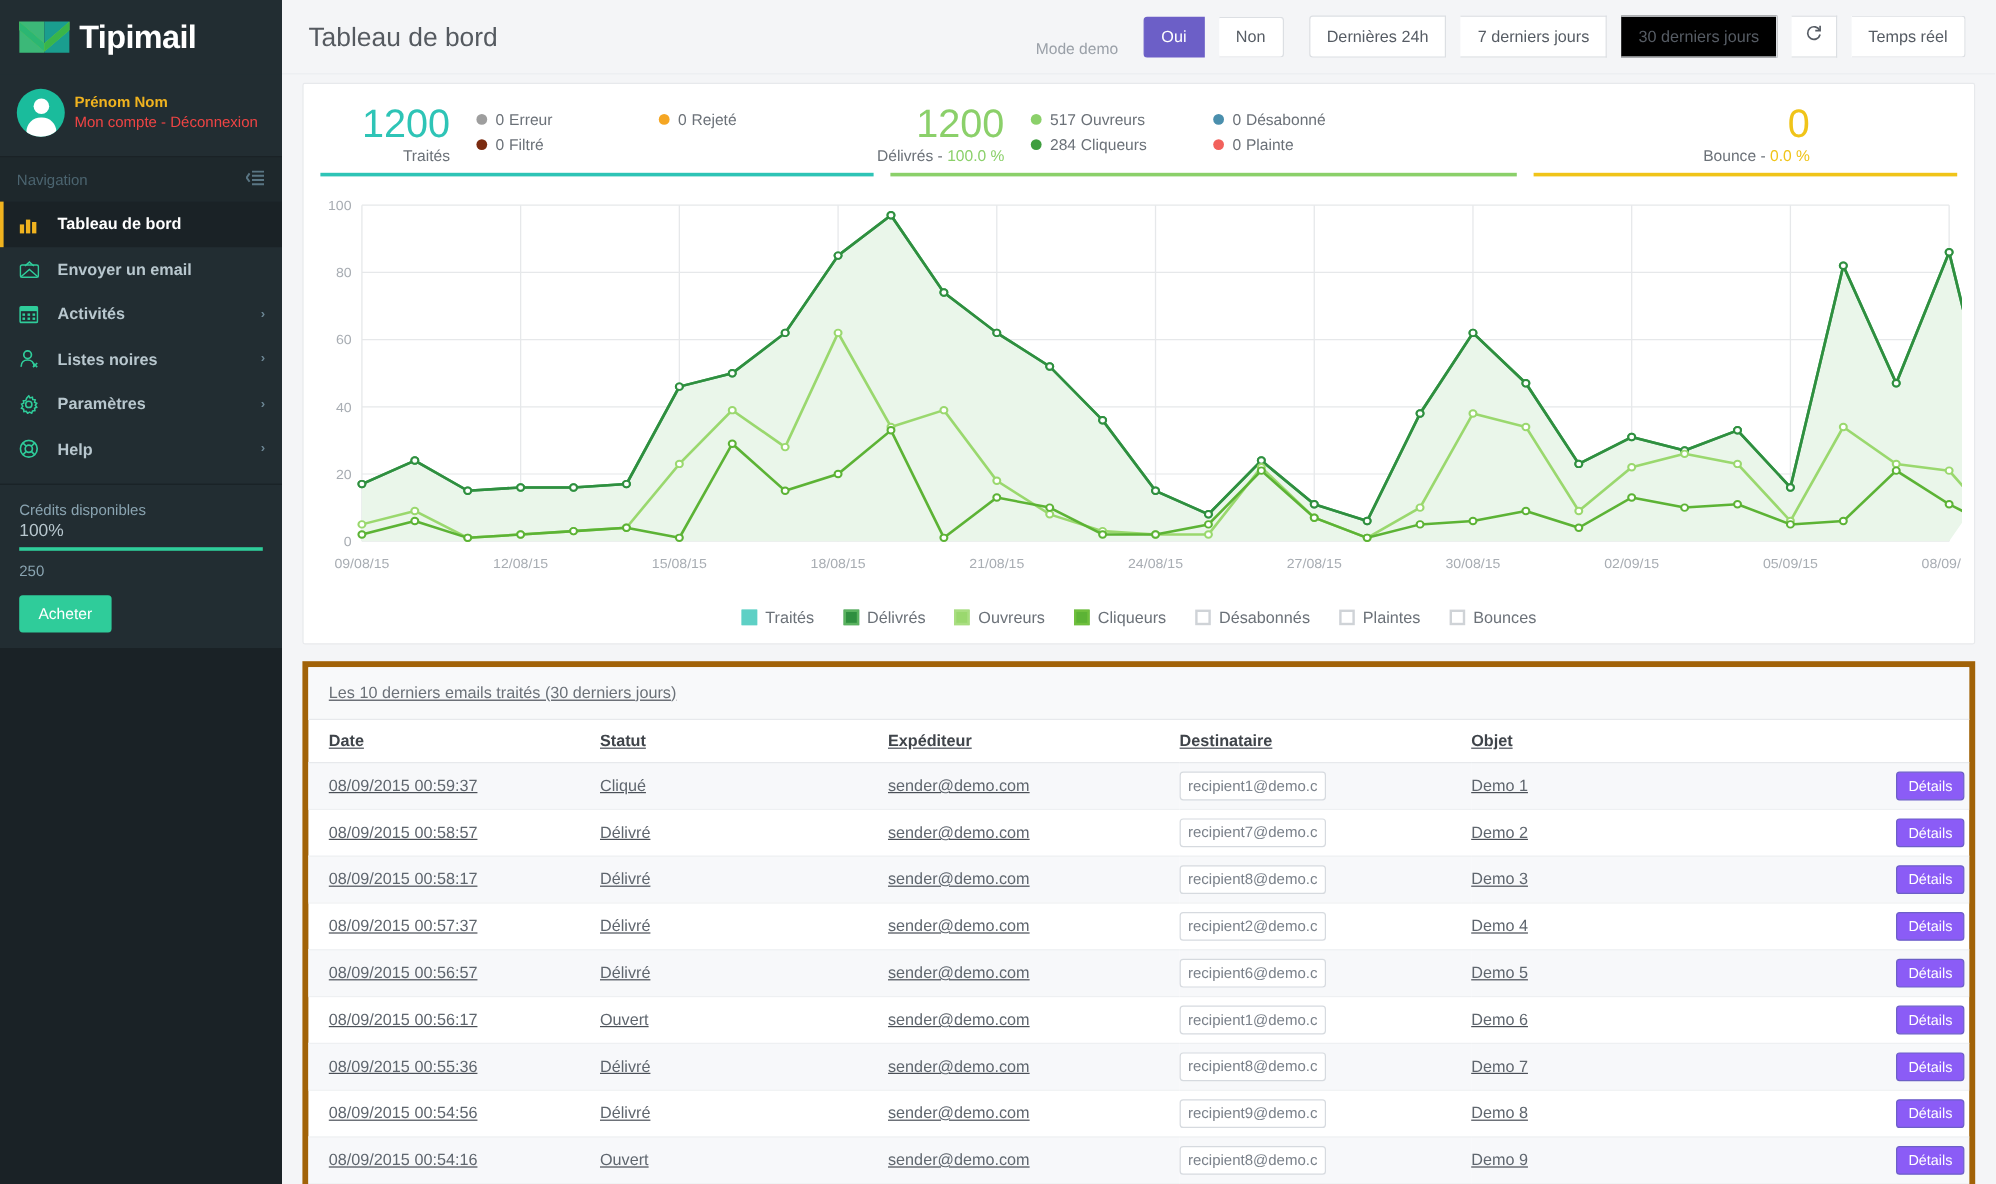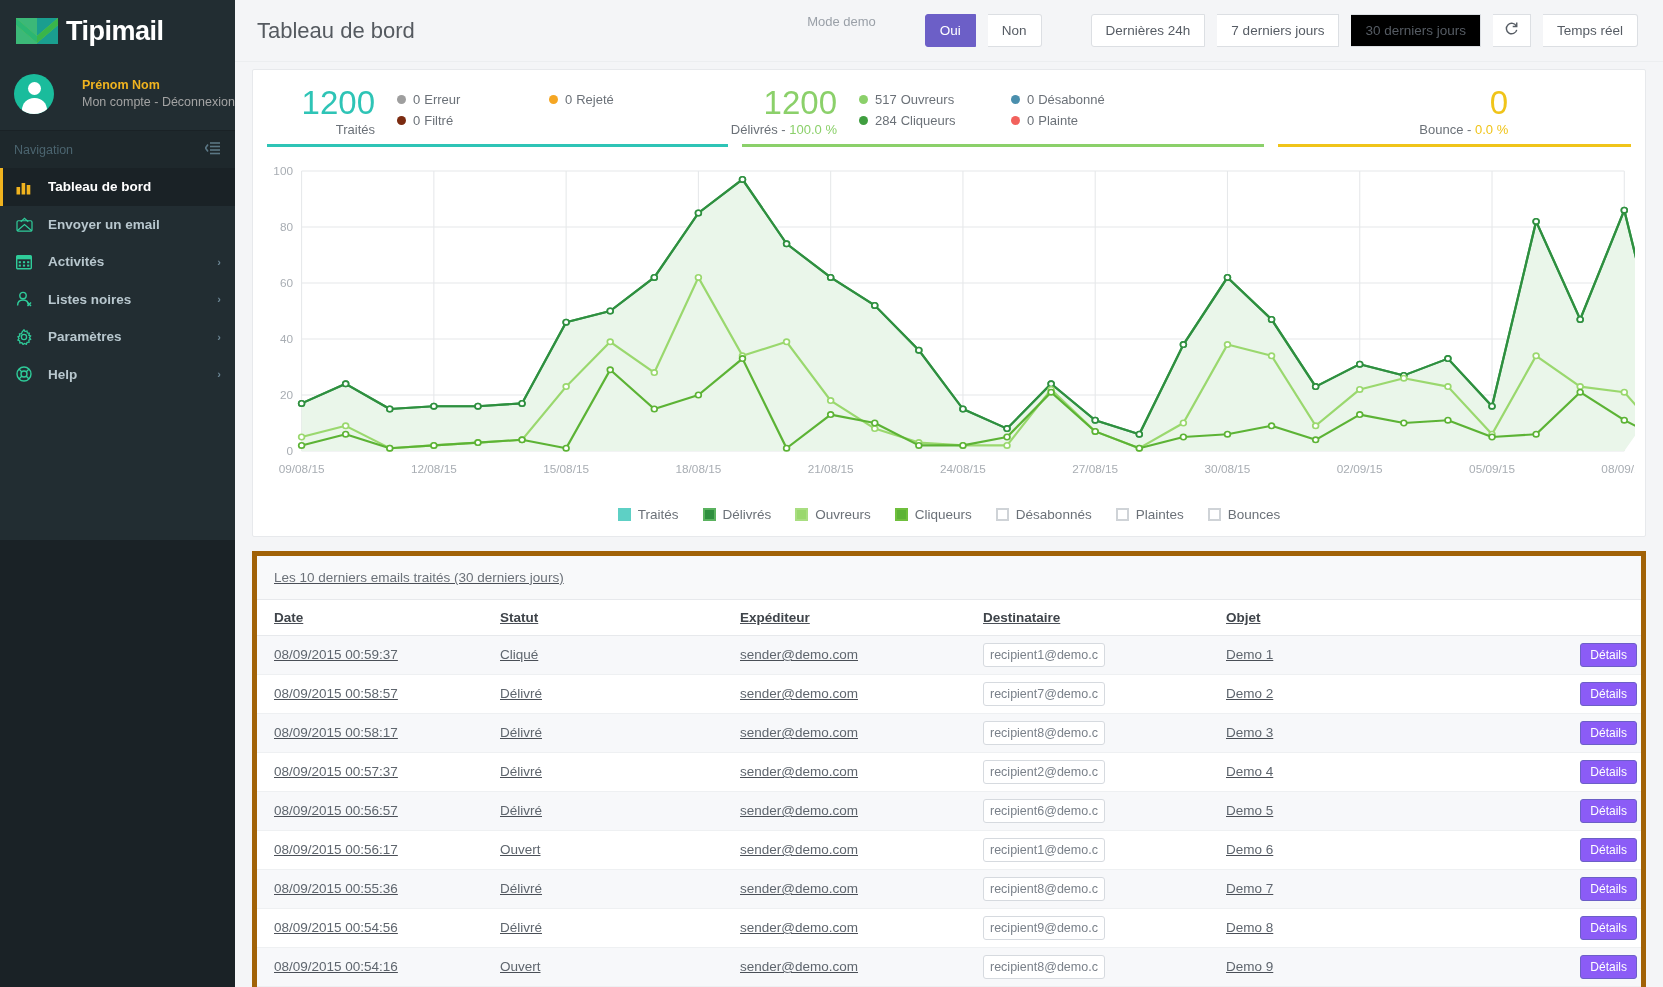--- a/index.html
+++ b/index.html
@@ -51,23 +51,23 @@
   .avatar::before {
     content: ""; position: absolute;
     width: 13px; height: 13px; border-radius: 50%;
     background: #fff; left: 13.5px; top: 8px;
   }
   .avatar::after {
     content: ""; position: absolute;
     width: 25px; height: 18px; border-radius: 12px 12px 0 0;
     background: #fff; left: 7.5px; top: 24px;
   }
-  .user-meta { margin-left: 28px; line-height: 1.35; }
+  .user-meta { margin-left: 8px; line-height: 1.35; }
   .user-name { color: #f0b31f; font-size: 12.5px; font-weight: 700; }
-  .user-links { color: #a3a3a3; font-size: 12.5px; }
+  .user-links { color: #ef4444; font-size: 12.5px; }
 
   .nav-header {
     background: #1e282c;
     color: #4b646f;
     font-size: 12.5px;
     padding: 10px 14px;
     display: flex;
     justify-content: space-between;
     align-items: center;
     border-top: 1px solid #1a2226;
@@ -133,21 +133,21 @@
   .main { flex: 1; height: 987px; overflow: hidden; background: #f4f5f7; }
   .topbar {
     height: 62px;
     background: #f4f5f7;
     display: flex;
     align-items: center;
     padding: 0 16px 0 22px;
     border-bottom: 1px solid #eceef0;
   }
   .page-title { font-size: 22px; color: #555a60; font-weight: 400; }
-  .topbar-right { margin-left: auto; display: flex; align-items: flex-start; gap: 28px; }
+  .topbar-right { margin-left: auto; display: flex; align-items: flex-end; }
   .mode-label { color: #9aa0a8; font-size: 13px; margin-right: 9px; }
   .btn-group { display: flex; margin-right: 9px; }
   .tbtn {
     background: #ffffff;
     border: 1px solid #dcdfe3;
     color: #565c64;
     font-size: 13.5px;
     padding: 7px 14px;
     cursor: pointer;
     font-family: inherit;
@@ -387,20 +387,27 @@
               <line x1="13" y1="3" x2="10.1" y2="5.9"></line>
             <line x1="3" y1="13" x2="5.9" y2="10.1"></line>
               <line x1="13" y1="13" x2="10.1" y2="10.1"></line>
           </svg>
         </span>
         <span>Help</span>
         <span class="nav-caret">›</span>
       </li>
     </ul>
 
+    <div class="credits">
+      <div class="credits-title">Crédits disponibles</div>
+      <div class="credits-pct">100%</div>
+      <div class="credits-bar"></div>
+      <div class="credits-num">250</div>
+      <button class="buy-btn">Acheter</button>
+    </div>
   </aside>
 
   <section class="main">
 
     <div class="topbar">
       <h1 class="page-title">Tableau de bord</h1>
       <div class="topbar-right">
         <span class="mode-label">Mode demo</span>
         <div class="btn-group">
           <button class="tbtn primary">Oui</button>

